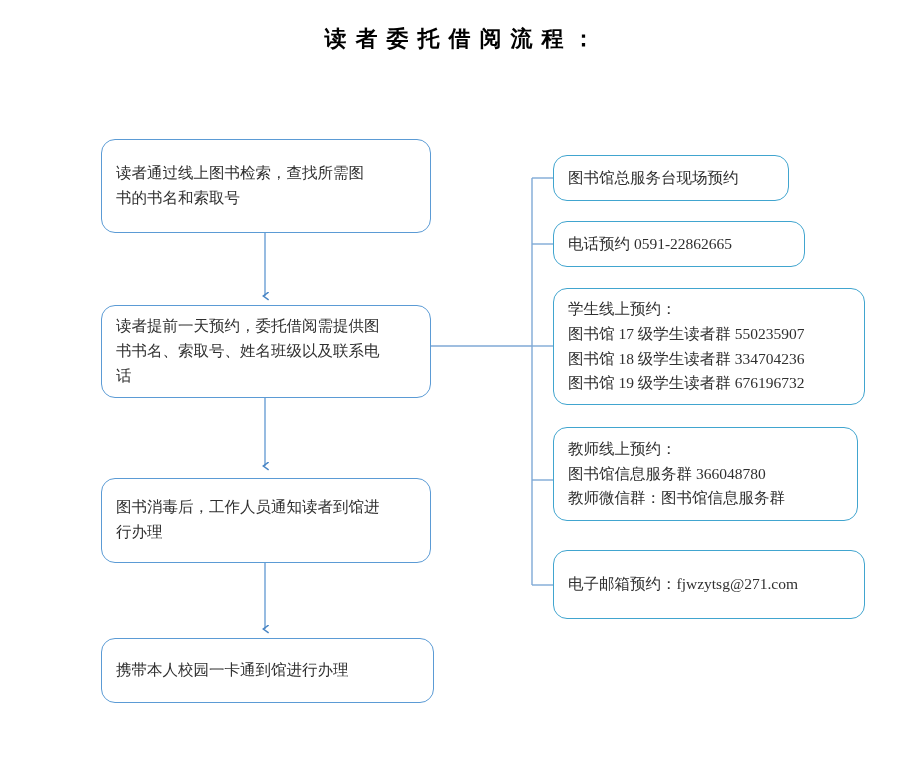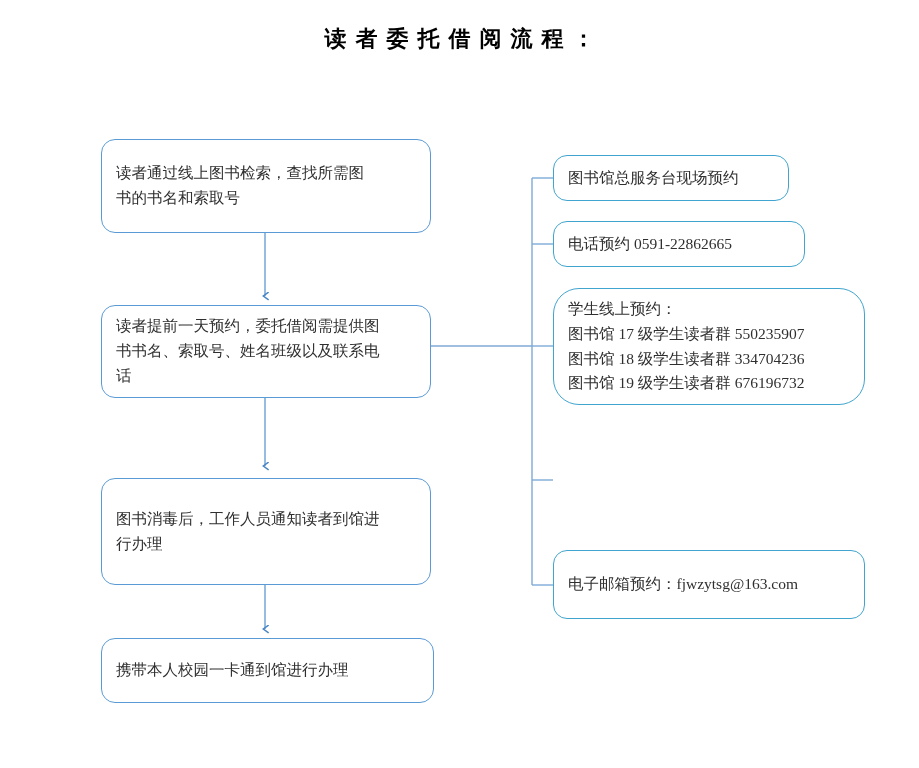--- a/index.html
+++ b/index.html
@@ -116,42 +116,47 @@
     <div class="node-inner">读者通过线上图书检索，查找所需图
 书的书名和索取号</div>
   </div>
 
   <div class="node left" style="left:101px; top:297px; width:330px; height:93px;justify-content:flex-end;">
     <div class="node-inner">读者提前一天预约，委托借阅需提供图
 书书名、索取号、姓名班级以及联系电
 话</div>
   </div>
 
-  <div class="node left" style="left:101px; top:470px; width:330px; height:107px;">
+  <div class="node left" style="left:101px; top:470px; width:330px; height:85px;font-family:Liberation Mono, monospace;">
     <div class="node-inner">图书消毒后，工作人员通知读者到馆进
 行办理</div>
   </div>
 
   <div class="node right" style="left:553px; top:155px; width:236px; height:46px;">
     <div class="node-inner">图书馆总服务台现场预约</div>
   </div>
 
   <div class="node left" style="left:101px; top:630px; width:333px; height:65px;">
     <div class="node-inner">携带本人校园一卡通到馆进行办理</div>
   </div>
 
   <div class="node right" style="left:553px; top:221px; width:252px; height:46px;">
     <div class="node-inner">电话预约 0591-22862665</div>
   </div>
 
-  <div class="node right" style="left:553px; top:288px; width:312px; height:117px;border-radius:26px;">
+  <div class="node right" style="left:553px; top:288px; width:312px; height:117px;">
     <div class="node-inner">学生线上预约：
 图书馆 17 级学生读者群 550235907
 图书馆 18 级学生读者群 334704236
 图书馆 19 级学生读者群 676196732</div>
   </div>
 
+  <div class="node right" style="left:553px; top:427px; width:305px; height:94px;">
+    <div class="node-inner">教师线上预约：
+图书馆信息服务群 366048780
+教师微信群：图书馆信息服务群</div>
+  </div>
 
   <div class="node right" style="left:553px; top:550px; width:312px; height:69px;">
-    <div class="node-inner">电子邮箱预约：fjwzytsg@163.com</div>
+    <div class="node-inner">电子邮箱预约：fjwzytsg@271.com</div>
   </div>
 
 </div>
 
 </body></html>

